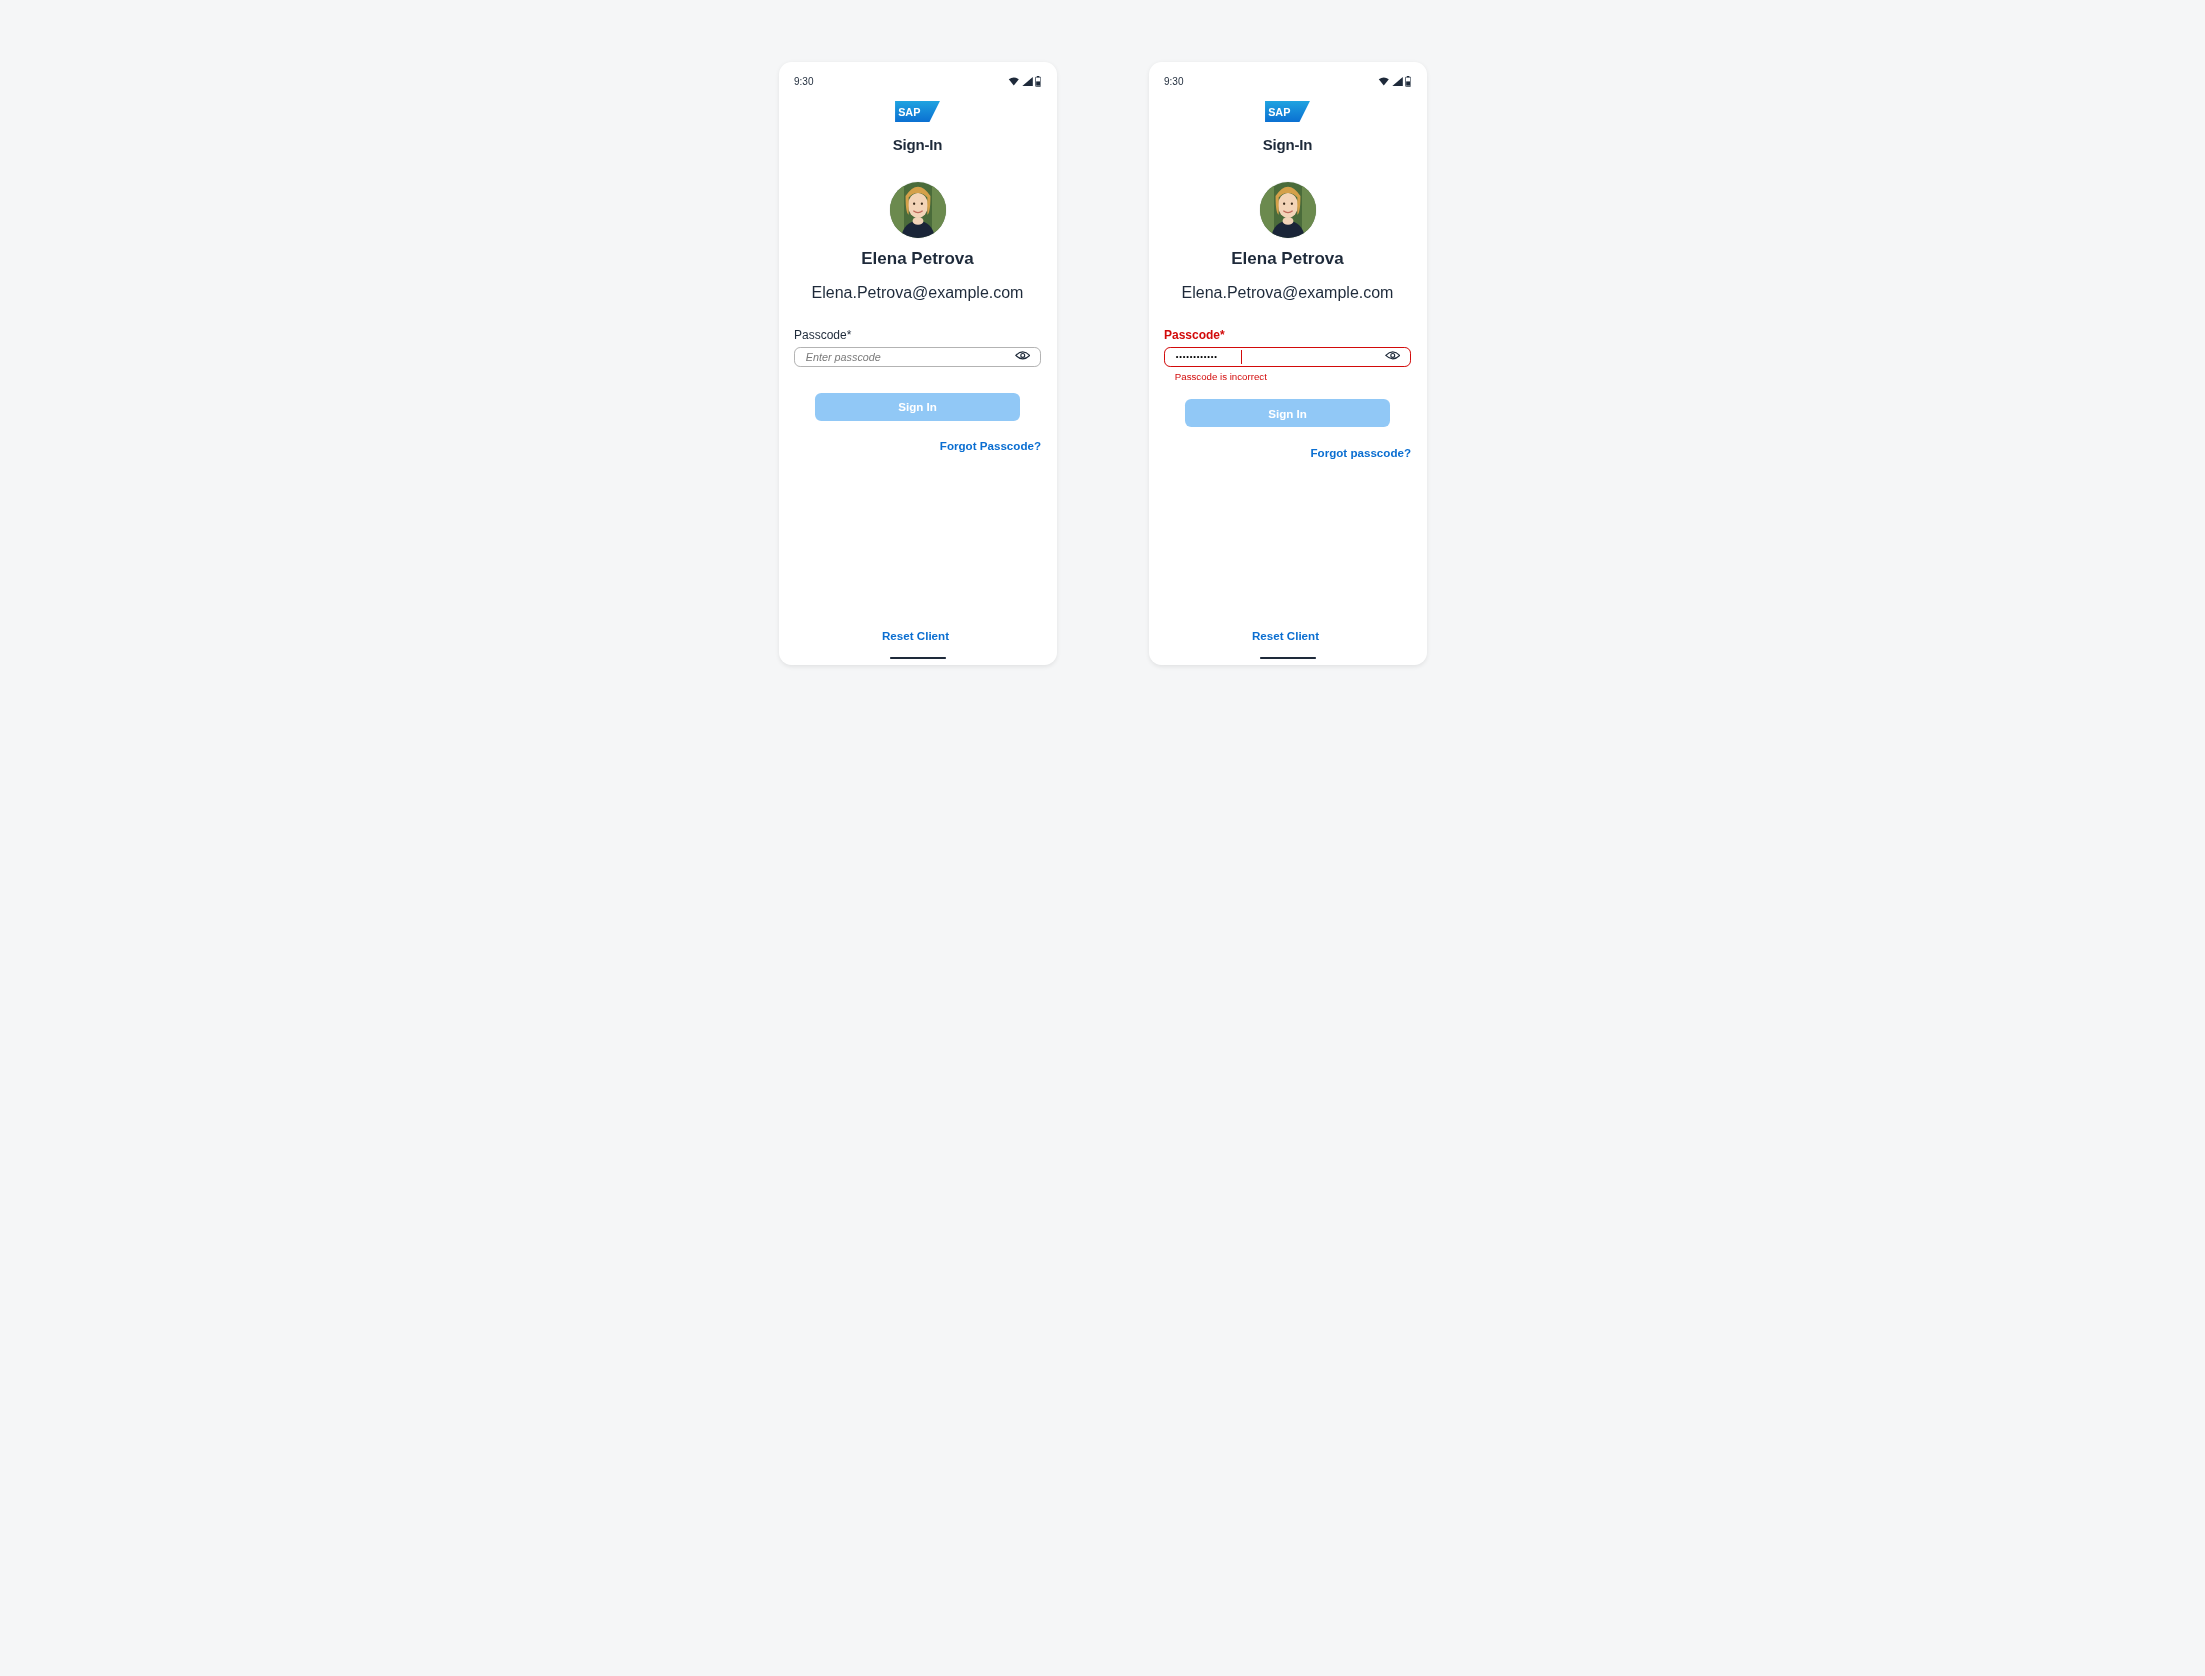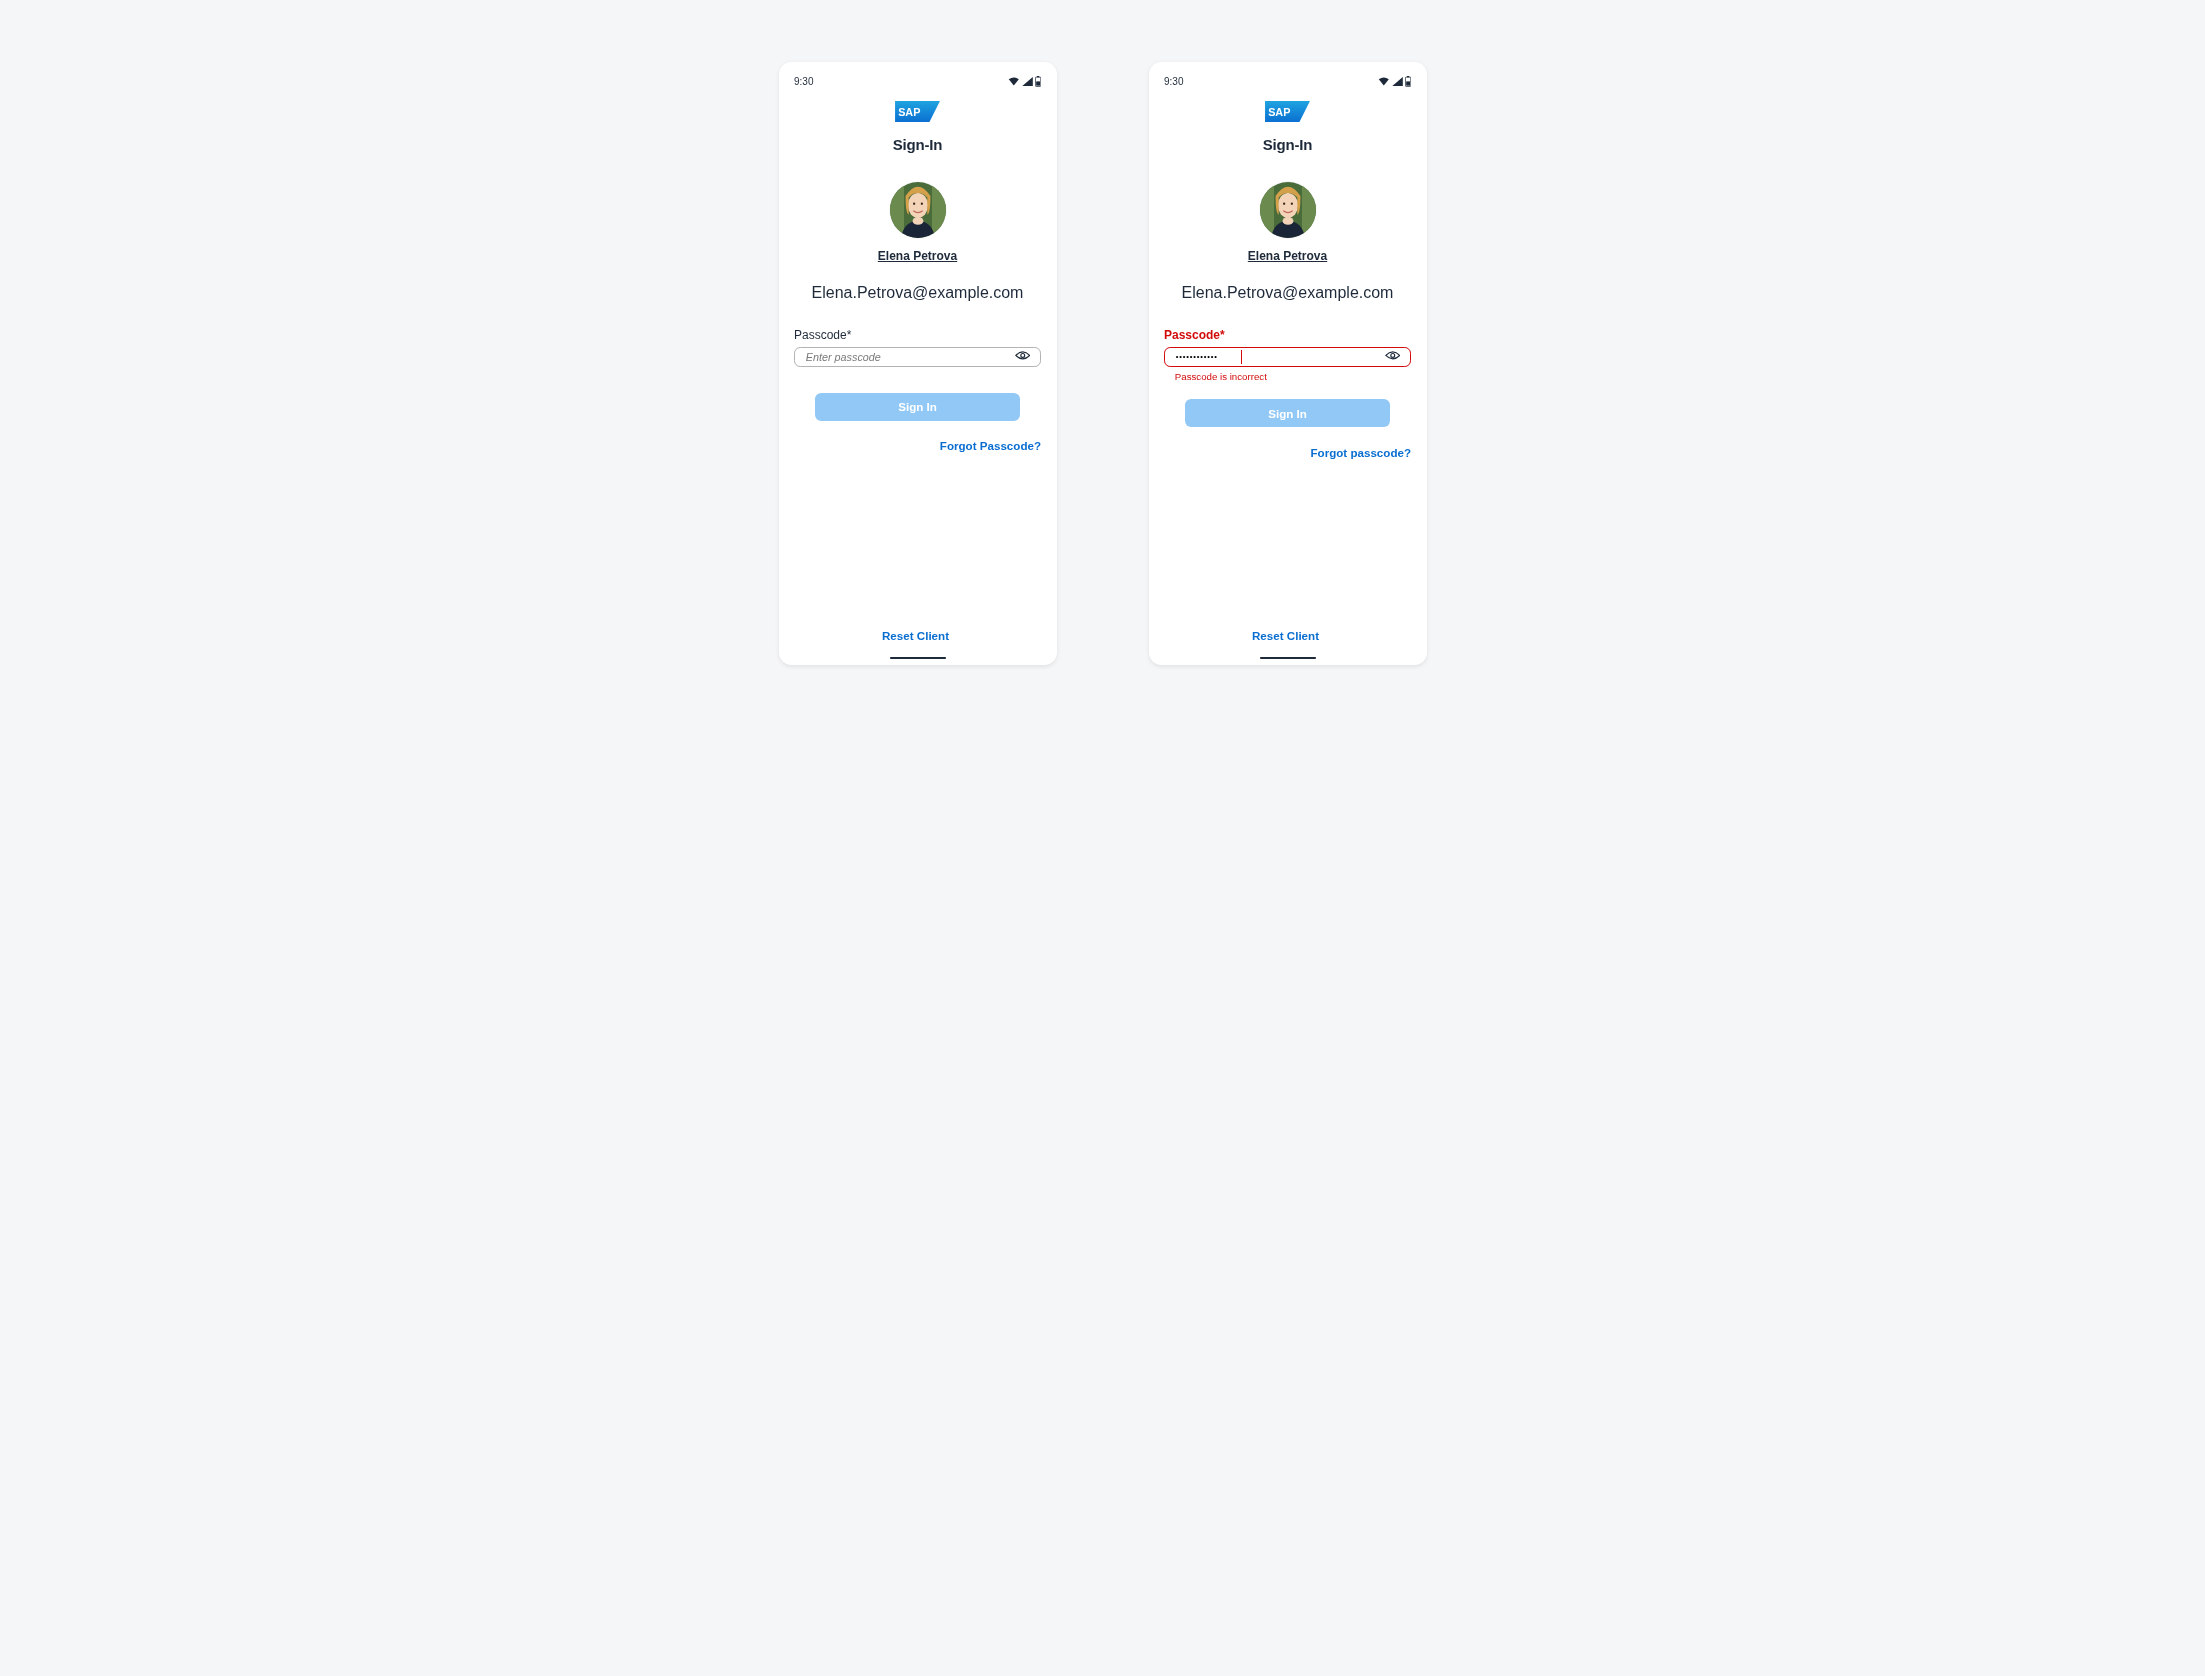--- a/index.html
+++ b/index.html
@@ -76,25 +76,24 @@
     }
     .avatar {
       width: 56px;
       height: 56px;
       border-radius: 50%;
       overflow: hidden;
       margin-bottom: 10.8px;
       box-shadow: 0 0 0 0.8px rgba(0,0,0,0.05);
     }
     .user-name {
-      font-size: 12px;
-      font-weight: 700;
-      color: #1e2a3a;
-      margin-bottom: 21px;
-      text-decoration: underline;
+      font-size: 17px;
+      font-weight: 700;
+      color: #1e2a3a;
+      margin-bottom: 15px;
     }
     .user-email {
       font-size: 16px;
       color: #1e2a3a;
       font-weight: 400;
     }
     .field-block {
       margin-top: 26px;
     }
     .field-label {

